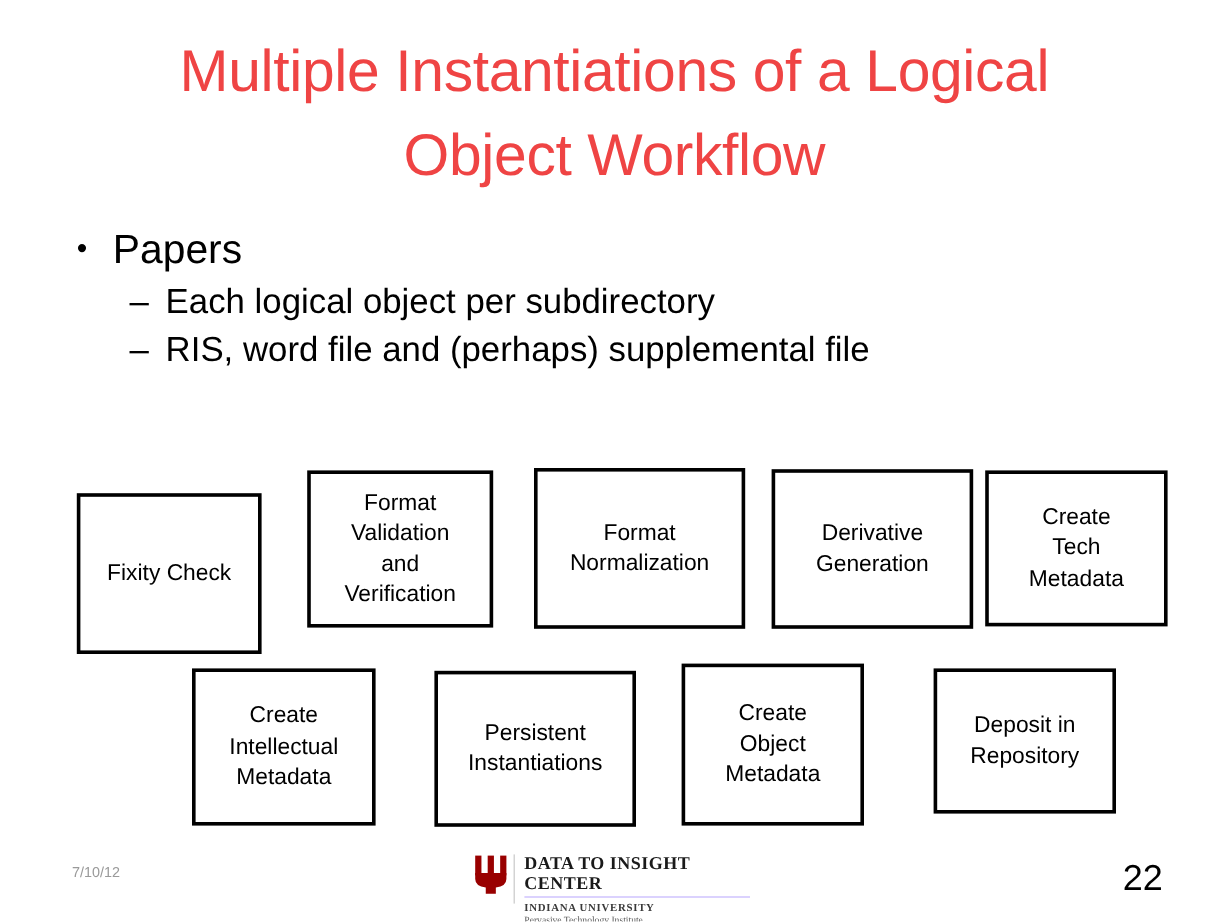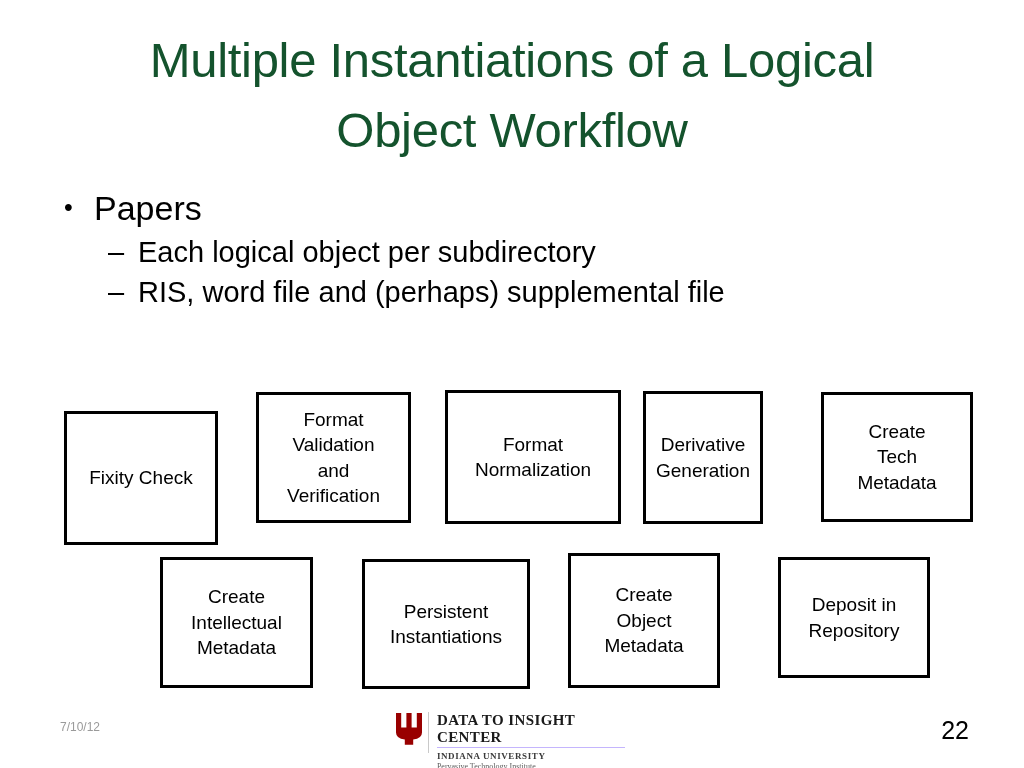--- a/index.html
+++ b/index.html
@@ -18,21 +18,21 @@
 
   
   .slide-title {
     position: absolute;
     left: 62px;
     top: 26px;
     width: 900px;
     text-align: center;
     font-size: 49px;
     line-height: 1.42;
-    color: #14532d;
+    color: #ef4444;
     font-weight: 400;
     letter-spacing: -0.3px;
   }
 
   
   .body-block {
     position: absolute;
     left: 58px;
     top: 188px;
     width: 900px;
@@ -90,21 +90,21 @@
     position: absolute;
     left: 60px;
     top: 720px;
     font-size: 12px;
     color: #9a9a9a;
   }
   .footer-page {
     position: absolute;
     right: 55px;
     top: 716px;
-    font-size: 25px;
+    font-size: 30px;
     color: #000000;
   }
   .logo {
     position: absolute;
     left: 395px;
     top: 711px;
     width: 230px;
     height: 46px;
     display: flex;
     align-items: flex-start;
@@ -182,21 +182,21 @@
     <div class="wf-box" style="left: 256px; top: 392px; width: 155px; height: 131px;">
       <span class="wf-label">Format
 Validation
 and
 Verification</span>
     </div>
     <div class="wf-box" style="left: 445px; top: 390px; width: 176px; height: 134px;">
       <span class="wf-label">Format
 Normalization</span>
     </div>
-    <div class="wf-box" style="left: 643px; top: 391px; width: 120px; height: 133px;">
+    <div class="wf-box" style="left: 643px; top: 391px; width: 168px; height: 133px;">
       <span class="wf-label">Derivative
 Generation</span>
     </div>
     <div class="wf-box" style="left: 821px; top: 392px; width: 152px; height: 130px;">
       <span class="wf-label">Create
 Tech
 Metadata</span>
     </div>
 
     <div class="wf-box" style="left: 160px; top: 557px; width: 153px; height: 131px;">

